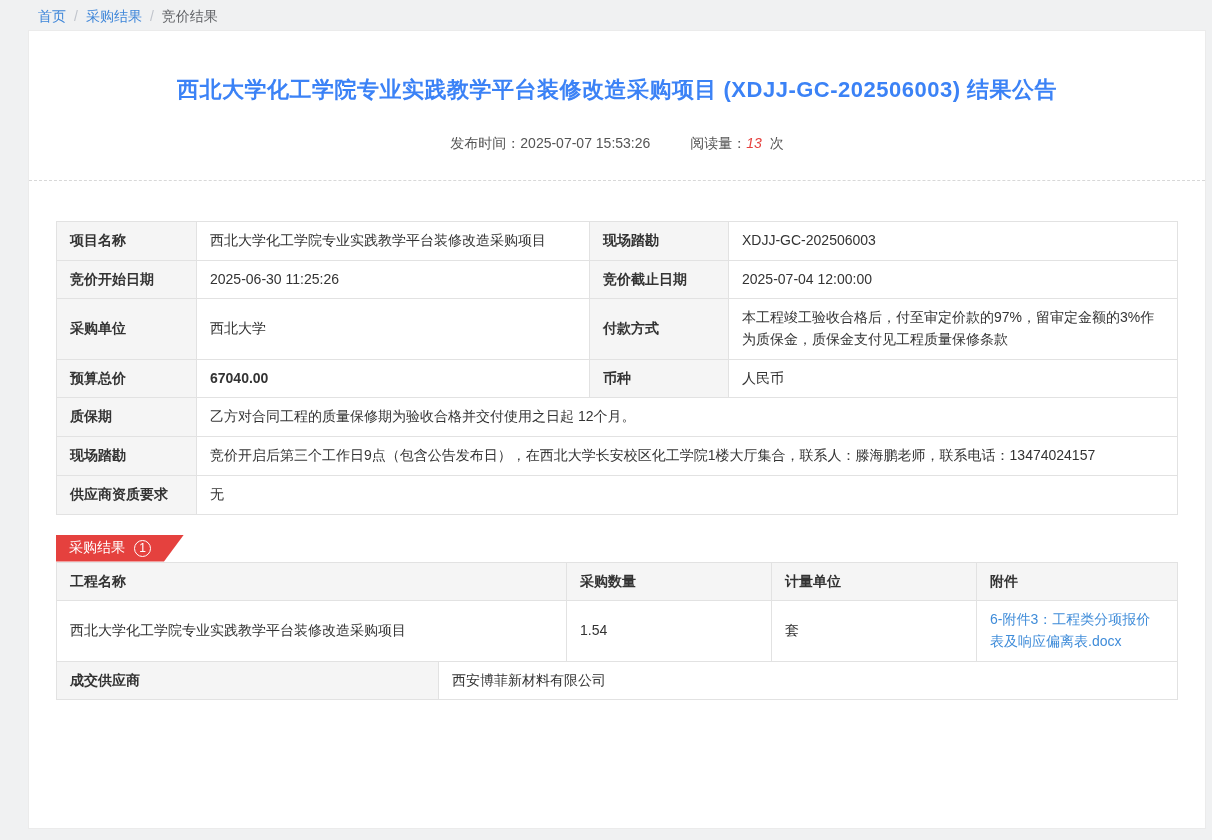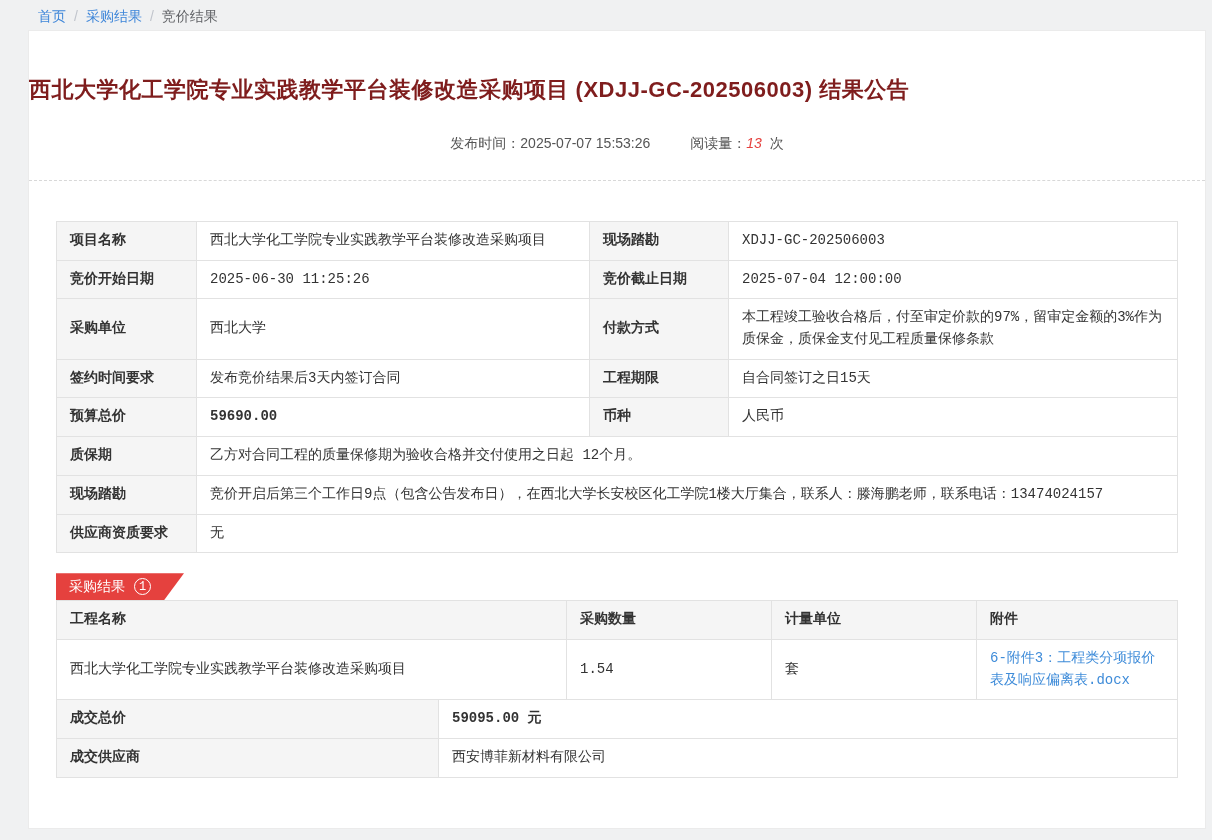--- a/index.html
+++ b/index.html
@@ -21,38 +21,38 @@
   .breadcrumb .sep { color: #c0c4cc; margin: 0 8px; }
   .breadcrumb .current { color: #606266; }
 
   
   .card {
     position: absolute; top: 30px; left: 28px; right: 6px; bottom: 11px;
     background: #fff; border: 1px solid #ebebeb;
   }
 
   .title {
-    margin-top: 44px; 
-    font-size: 22px; font-weight: bold; color: #7f1d1d;
+    margin-top: 44px; text-align: center;
+    font-size: 22px; font-weight: bold; color: #3b82f6;
     letter-spacing: 0.5px;
   }
   .meta {
     margin-top: 30px; text-align: center;
     font-size: 14px; color: #555;
   }
   .meta .chunk { margin: 16px 18px; }
   .meta .read-num { color: #e5413e; font-style: italic; margin-right: 4px; }
 
   .dashed-divider {
     margin-top: 27px;
     border-top: 1px dashed #d8d8d8;
     height: 0;
   }
 
-  .content { padding: 40px 27px 0 27px; font-family: Liberation Mono, monospace; }
+  .content { padding: 40px 27px 0 27px; }
 
   table { border-collapse: collapse; width: 100%; table-layout: fixed; }
   td, th {
     border: 1px solid #e2e2e2;
     padding: 8px 13px;
     font-size: 14px;
     vertical-align: middle;
     text-align: left;
     line-height: 1.55;
     word-break: break-word;
@@ -134,28 +134,22 @@
           <td class="label">竞价截止日期</td>
           <td class="value">2025-07-04 12:00:00</td>
         </tr>
         <tr>
           <td class="label">采购单位</td>
           <td class="value">西北大学</td>
           <td class="label">付款方式</td>
           <td class="value">本工程竣工验收合格后，付至审定价款的97%，留审定金额的3%作为质保金，质保金支付见工程质量保修条款</td>
         </tr>
         <tr>
-          <td class="label">签约时间要求</td>
-          <td class="value">发布竞价结果后3天内签订合同</td>
-          <td class="label">工程期限</td>
-          <td class="value">自合同签订之日15天</td>
-        </tr>
-        <tr>
           <td class="label">预算总价</td>
-          <td class="value red-text">59690.00</td>
+          <td class="value red-text">67040.00</td>
           <td class="label">币种</td>
           <td class="value">人民币</td>
         </tr>
         <tr>
           <td class="label">质保期</td>
           <td class="value" colspan="3">乙方对合同工程的质量保修期为验收合格并交付使用之日起 12个月。</td>
         </tr>
         <tr>
           <td class="label">现场踏勘</td>
           <td class="value" colspan="3">竞价开启后第三个工作日9点（包含公告发布日），在西北大学长安校区化工学院1楼大厅集合，联系人：滕海鹏老师，联系电话：13474024157</td>
@@ -194,24 +188,20 @@
         </tr>
       </tbody>
         </table>
 
       <table class="deal-table">
         <colgroup>
             <col style="width:382px">
             <col>
           </colgroup>
         <tbody>
-            <tr>
-          <td class="label">成交总价</td>
-          <td class="value red-text">59095.00 元</td>
-        </tr>
         <tr>
           <td class="label">成交供应商</td>
           <td class="value">西安博菲新材料有限公司</td>
         </tr>
       </tbody>
         </table>
 
     </div>
   </div>
 </div>

